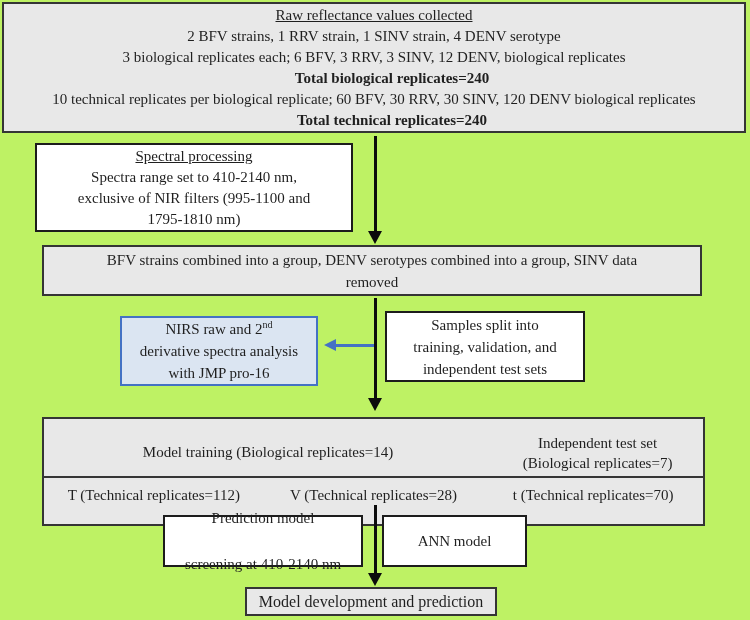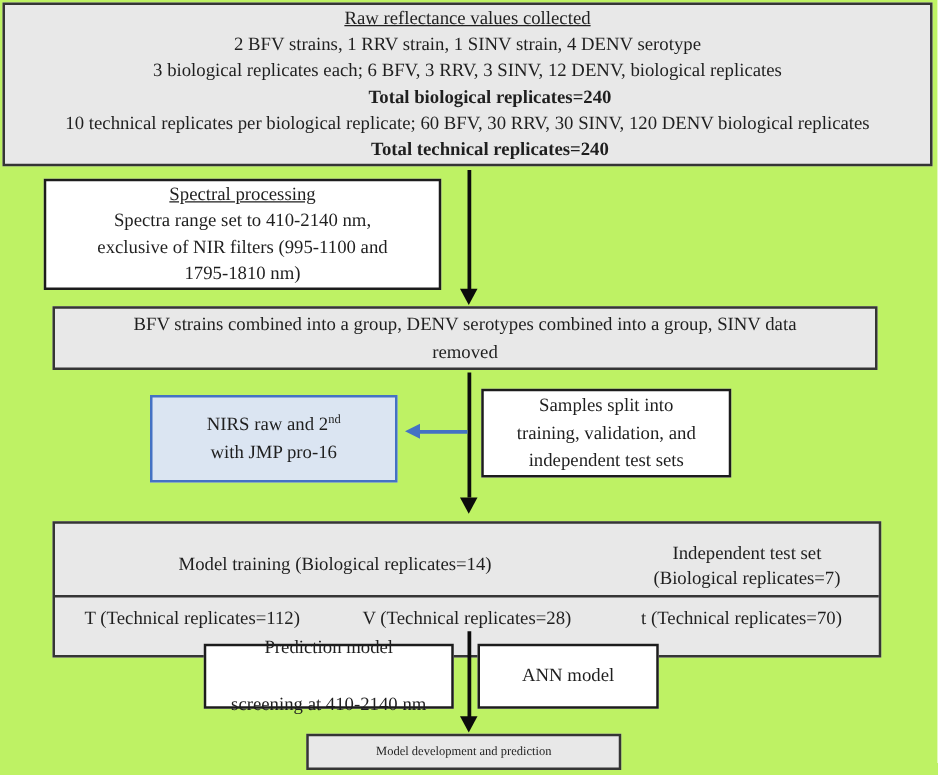--- a/index.html
+++ b/index.html
@@ -59,20 +59,21 @@
   <div class="vline" style="left:374px;top:136px;height:96px;"></div>
   <div class="head-down" style="left:368px;top:231px;"></div>
 
   <div class="box gray" style="left:42px;top:245px;width:660px;height:51px;">
     <span class="wrapline">BFV strains combined into a group, DENV serotypes combined into a group, SINV data</span>
     <span class="wrapline">removed</span>
   </div>
 
   <div class="box blue" style="left:120px;top:316px;width:198px;height:70px;">
     <span class="wrapline"><span>NIRS raw and 2</span><sup>nd</sup></span>
+    <span class="wrapline">derivative spectra analysis</span>
     <span class="wrapline">with JMP pro-16</span>
   </div>
 
   <div class="box white" style="left:385px;top:311px;width:200px;height:71px;">
     <span class="wrapline">Samples split into</span>
     <span class="wrapline">training, validation, and</span>
     <span class="wrapline">independent test sets</span>
   </div>
 
   <div class="vline" style="left:374px;top:298px;height:100px;"></div>
@@ -102,16 +103,16 @@
   </div>
 
   <div class="box white" style="left:382px;top:515px;width:145px;height:52px;">
     <span class="wrapline">ANN model</span>
   </div>
 
   <div class="vline" style="left:374px;top:505px;height:69px;"></div>
   <div class="head-down" style="left:368px;top:573px;"></div>
 
   <div class="box gray" style="left:245px;top:587px;width:252px;height:29px;">
-    <span class="line" style="font-size:10px;">Model development and prediction</span>
+    <span class="line" style="font-size:16px;">Model development and prediction</span>
   </div>
 
 </div>
 
 </body></html>

